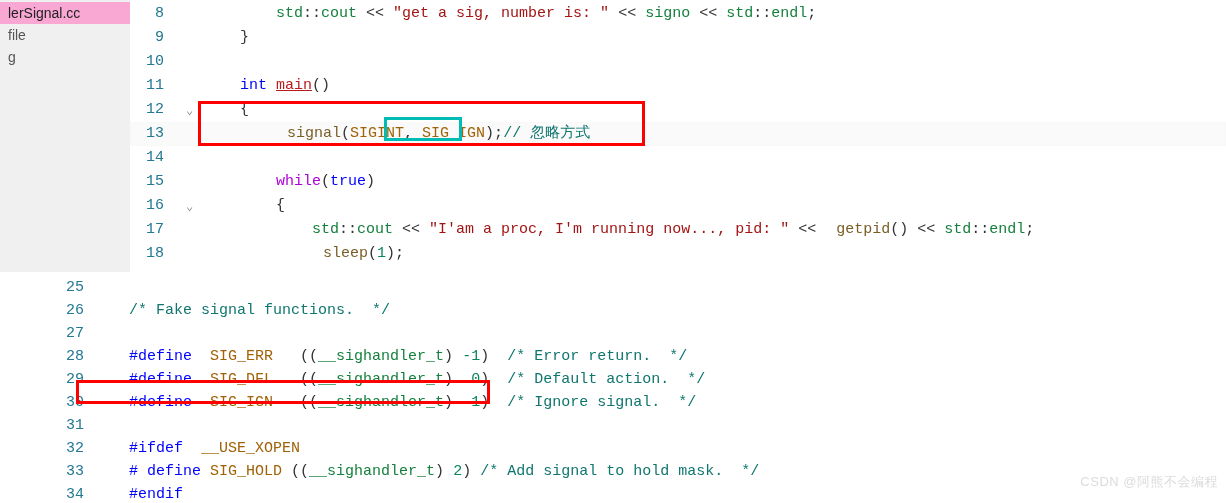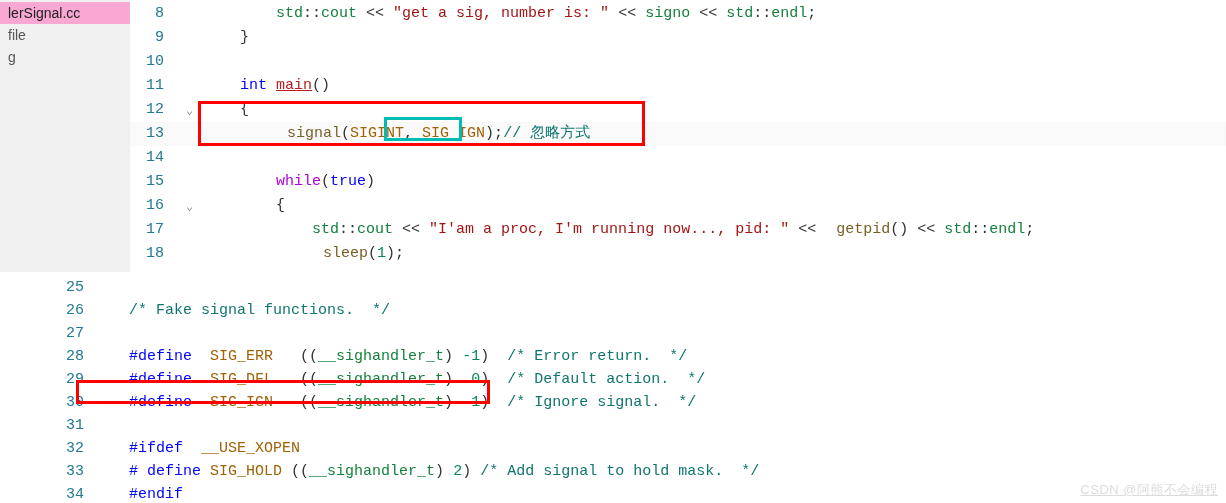--- a/index.html
+++ b/index.html
@@ -113,27 +113,26 @@
     pointer-events: none;
     border-style: solid;
   }
   .ann-red  { border: 3px solid #ff0000; }
   .ann-teal { border: 3px solid #00bcb4; }
 
   
   .watermark {
     position: absolute;
     right: 8px;
-    bottom: 4px;
+    bottom: 12px;
     font-family: Arial, sans-serif;
     font-size: 13px;
     color: #dcdcdc;
     letter-spacing: 0.5px;
     user-select: none;
-    text-decoration: underline;
   }
 </style>
 </head>
 <body>
 
 <div class="upper">
 
   <div class="sidebar" id="sidebar">
       <div class="sidebar-item active">lerSignal.cc</div>
       <div class="sidebar-item">file</div>

